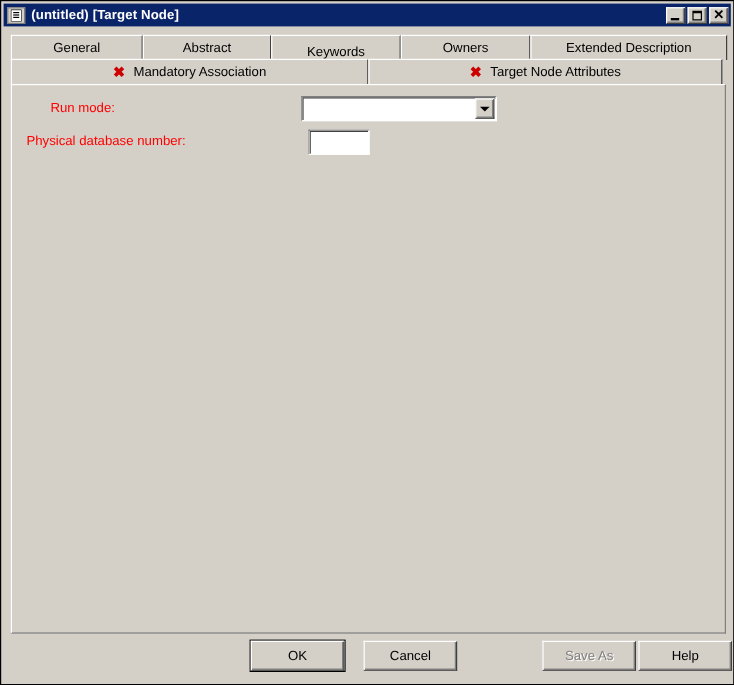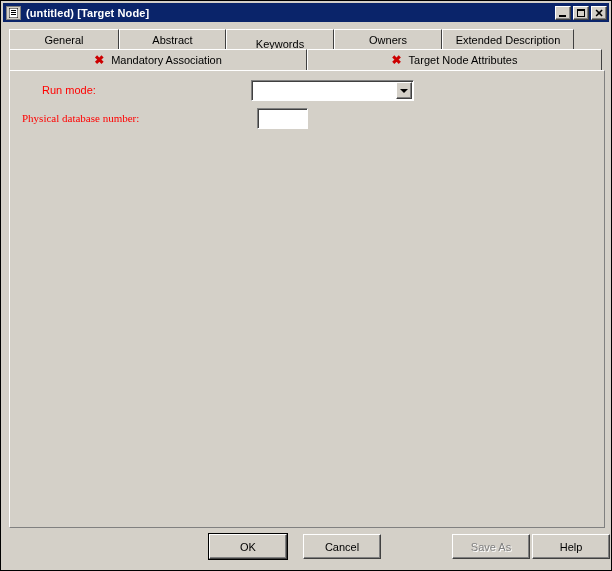--- a/index.html
+++ b/index.html
@@ -162,21 +162,21 @@
     border-bottom: 1px solid #808080;
   }
 
   .field-label {
     position: absolute;
     font-size: 11px;
     color: #ff0000;
     white-space: nowrap;
   }
   .lbl-runmode { left: 12px; top: 13px; margin-left: 20px; }
-  .lbl-dbnum   { left: 12px; top: 41px; font-family: Liberation Serif, serif; }
+  .lbl-dbnum   { left: 12px; top: 41px; }
 
   
   .sunken {
     position: absolute;
     box-sizing: border-box;
     background: #ffffff;
     border-top: 1px solid #808080;
     border-left: 1px solid #808080;
     border-right: 1px solid #ffffff;
     border-bottom: 1px solid #ffffff;
@@ -335,21 +335,21 @@
       </div>
       <div class="tab" style="left:110px;width:107px;">
         <span>Abstract</span>
       </div>
       <div class="tab" style="left:217px;width:108px;align-items:flex-end;">
         <span>Keywords</span>
       </div>
       <div class="tab" style="left:325px;width:108px;">
         <span>Owners</span>
       </div>
-      <div class="tab" style="left:433px;width:132px;">
+      <div class="tab" style="left:433px;width:164px;">
         <span>Extended Description</span>
       </div>
     </div>
 
     <div class="tabrow tabrow-2">
       <div class="tab row2" style="left:0px;width:298px;">
         <span class="xmark">✖</span>
         <span>Mandatory Association</span>
       </div>
       <div class="tab row2 active" style="left:298px;width:295px;">

